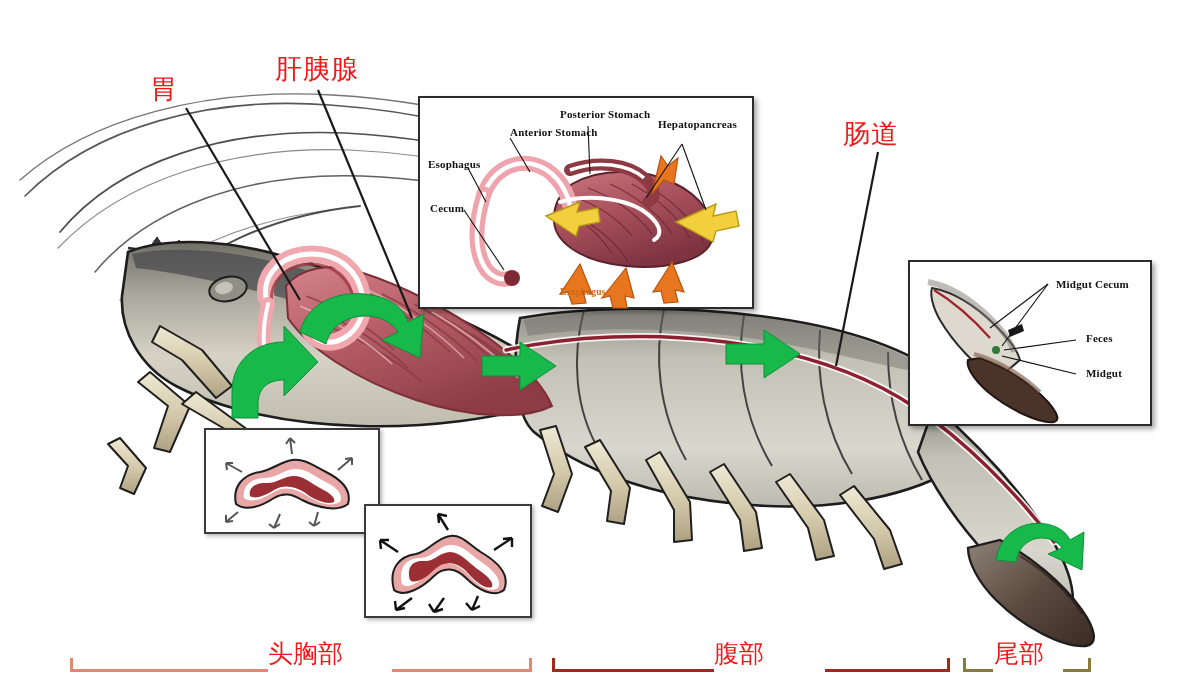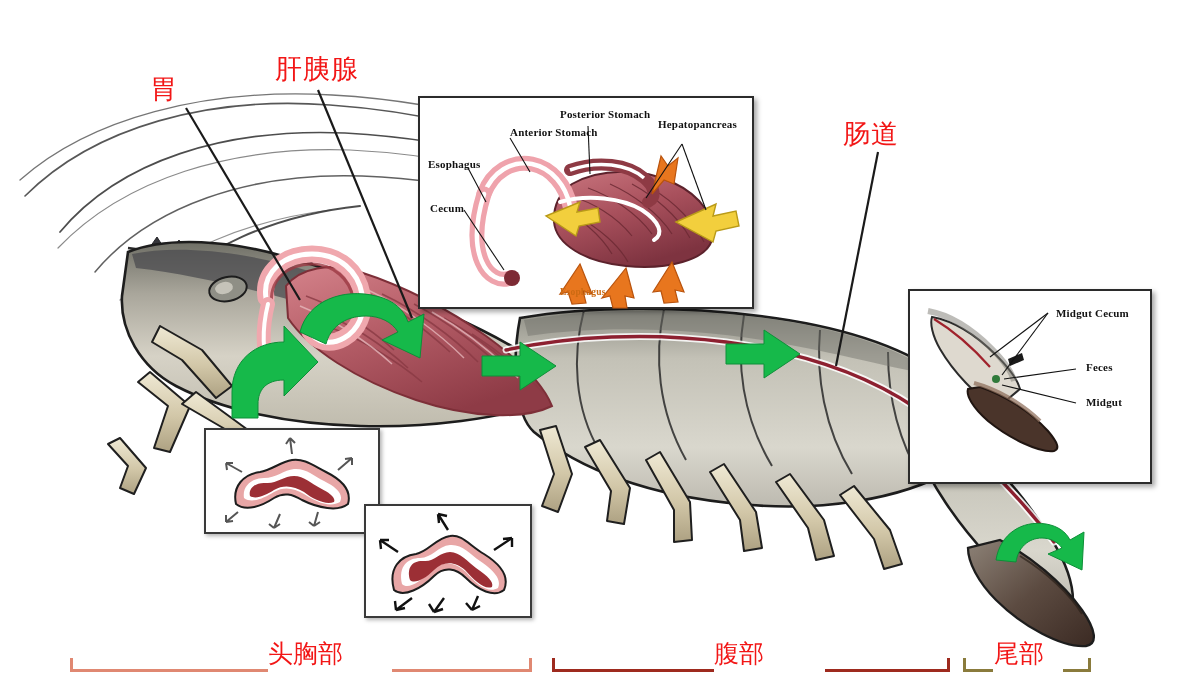--- a/index.html
+++ b/index.html
@@ -306,21 +306,21 @@
     </svg>
 
     <div class="ins-label" style="left:58px;top:28px;margin-left:32px;">Anterior Stomach</div>
     <div class="ins-label" style="left:140px;top:10px;">Posterior Stomach</div>
     <div class="ins-label" style="left:238px;top:20px;text-align:center;">Hepatopancreas</div>
     <div class="ins-label" style="left:8px;top:60px;">Esophagus</div>
     <div class="ins-label" style="left:10px;top:104px;">Cecum</div>
     <div class="ins-label nutri" style="left:140px;top:189px;">Esophagus</div>
   </div>
 
-  <div class="panel" style="left:908px;top:289px;width:244px;height:195px;">
+  <div class="panel" style="left:908px;top:260px;width:244px;height:166px;">
     <svg width="240" height="162" viewBox="0 0 240 162">
       <rect x="0" y="0" width="240" height="162" fill="#fff"></rect>
 
       <path d="M22,26 C44,30 66,44 86,64 C100,78 108,90 110,98
                L86,118 C66,104 44,82 30,58 C22,44 20,32 22,26 Z" fill="#ded9cf" stroke="#2b2b2b" stroke-width="2"></path>
       <path d="M18,20 C40,24 62,38 82,58 C94,70 102,82 104,90" fill="none" stroke="#7c7a72" stroke-width="6" opacity=".5"></path>
 
       <path d="M70,96 C94,104 120,120 138,140 C148,152 150,158 144,160
                C130,162 100,148 78,130 C62,116 56,104 58,98 Z" fill="#4a342a" stroke="#201511" stroke-width="2"></path>
       <path d="M64,92 C86,98 112,112 130,130" fill="none" stroke="#8a6a55" stroke-width="4" opacity=".7"></path>

